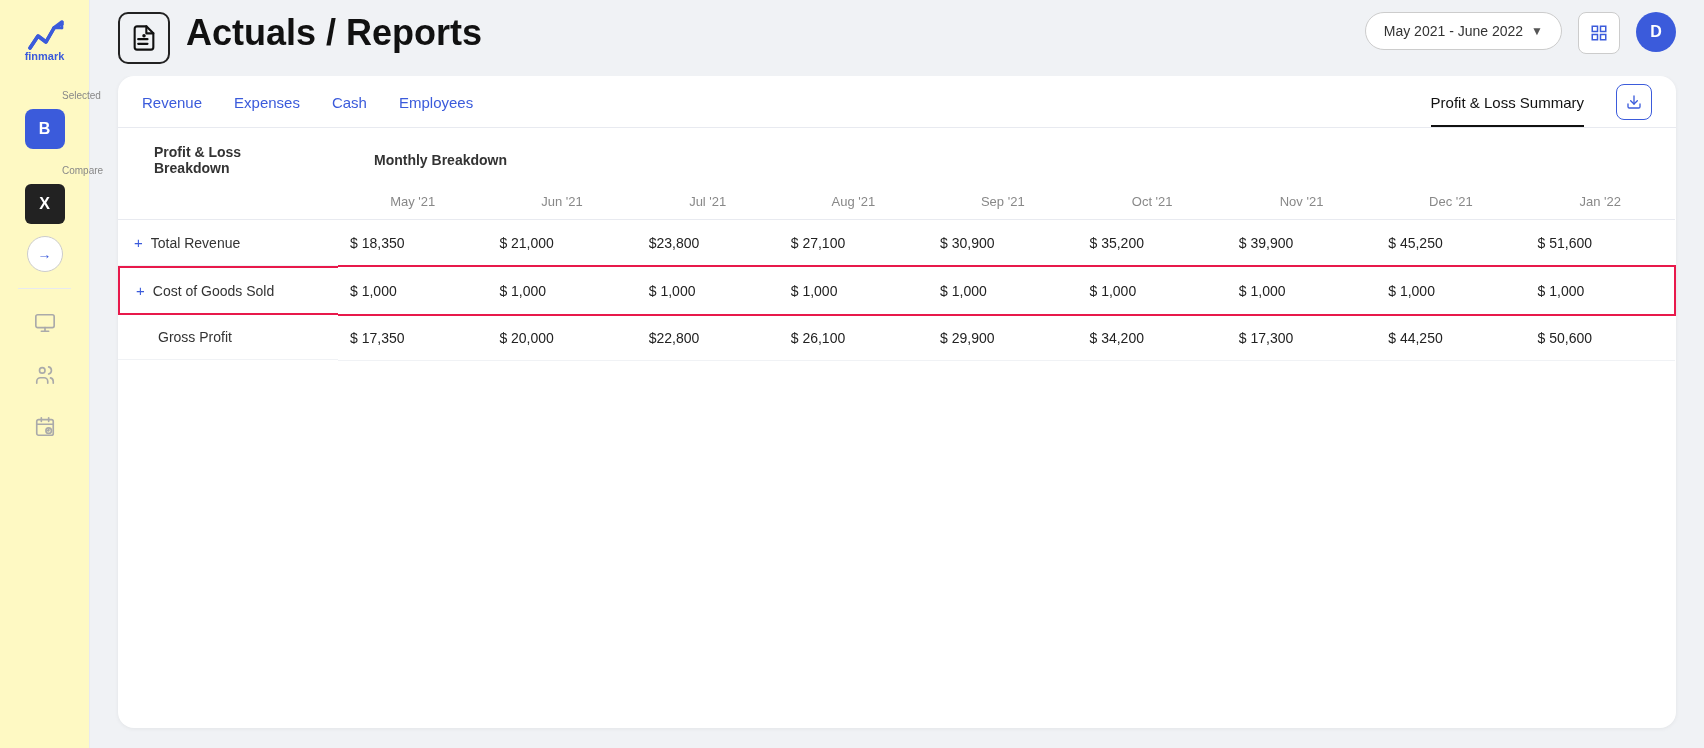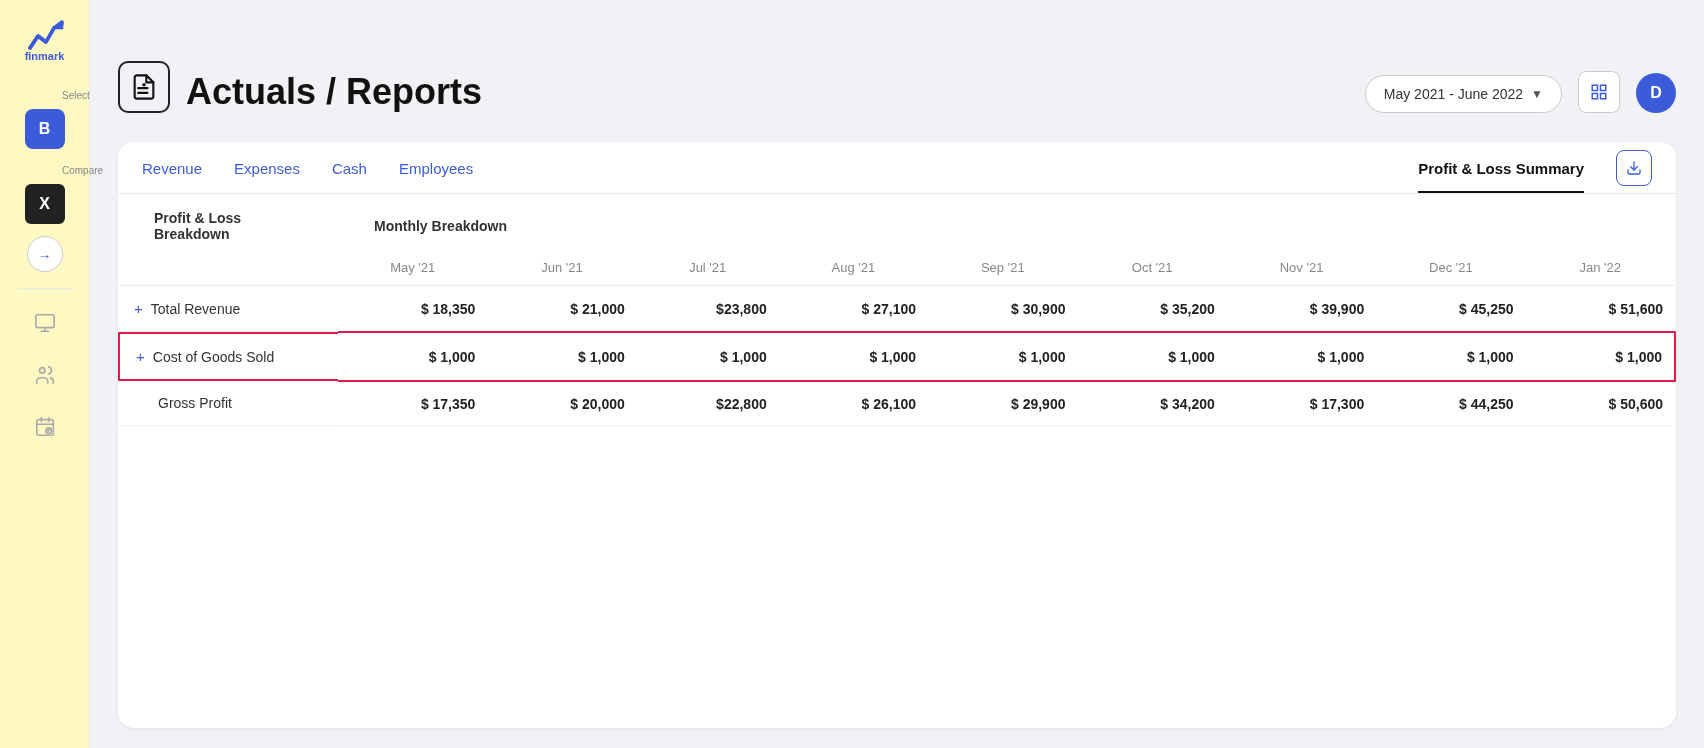--- a/index.html
+++ b/index.html
@@ -93,25 +93,24 @@
     .main {
       flex: 1;
       display: flex;
       flex-direction: column;
       overflow: hidden;
     }
 
     
     .header {
       display: flex;
-      align-items: flex-end;
-      padding: 29px 28px;
+      align-items: flex-start;
+      padding: 12px 28px;
       background: #f0f2f5;
       gap: 16px;
-      margin-top: 32px;
     }
     .header-icon {
       width: 52px;
       height: 52px;
       border: 2px solid #222;
       border-radius: 10px;
       display: flex;
       align-items: center;
       justify-content: center;
       font-size: 22px;
@@ -196,21 +195,21 @@
       padding: 18px 0 14px;
       font-size: 15px;
       font-weight: 500;
       color: #3b5bdb;
       cursor: pointer;
       border-bottom: 2px solid transparent;
       white-space: nowrap;
     }
     .tab.active {
       color: #111;
-      font-weight: 700;
+      font-weight: 400;
       border-bottom: 2.5px solid #111;
     }
     .tabs-spacer { flex: 1; }
     .download-btn {
       width: 36px;
       height: 36px;
       border: 1.5px solid #3b5bdb;
       border-radius: 8px;
       display: flex;
       align-items: center;
@@ -255,25 +254,23 @@
       padding: 8px 12px;
       text-align: center;
       font-size: 13px;
       color: #555;
       border-bottom: 1px solid #e8eaf0;
     }
     .type-row .col-label { text-align: left; padding-left: 24px; }
 
     .data-row td {
       padding: 14px 12px;
-      text-align: right;
       font-size: 14px;
       color: #222;
       border-bottom: 1px solid #f0f2f5;
-      font-weight: bold;
     }
     .data-row .row-label {
       text-align: left;
       padding-left: 16px;
       color: #333;
       font-weight: 500;
     }
 
     tr.cogs-row td {
       border-top: 2px solid #e8194b;

